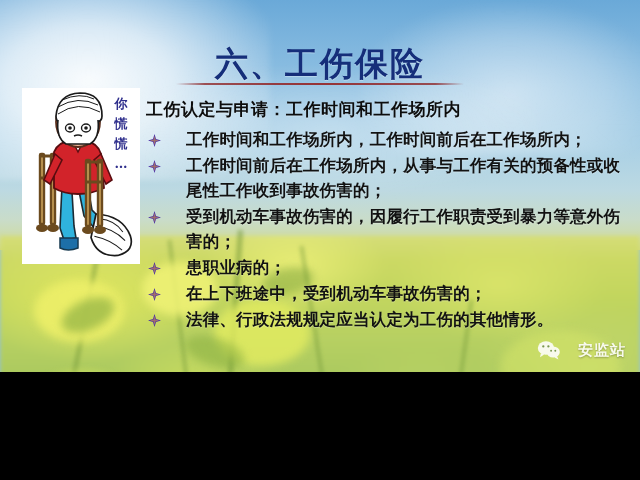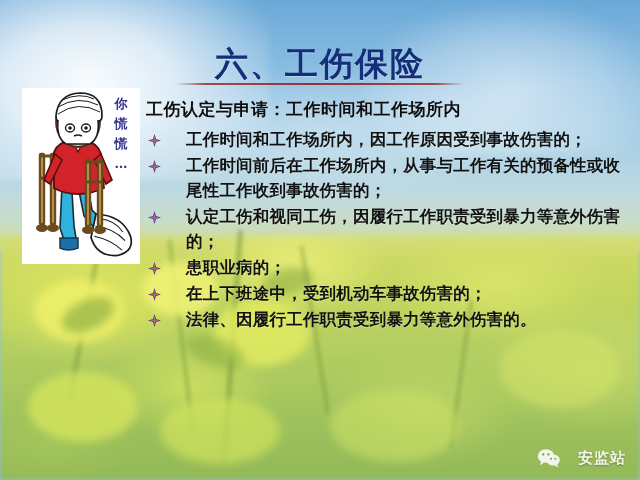--- a/index.html
+++ b/index.html
@@ -3,21 +3,21 @@
 <meta charset="utf-8">
 <style>
   html, body {
     margin: 0;
     padding: 0;
     background: #000;
   }
   .slide {
     position: relative;
     width: 640px;
-    height: 480px;
+    height: 372px;
     overflow: hidden;
     font-family: "DejaVu Serif", "Liberation Serif", serif;
     background: #8fbfe0;
     text-decoration: underline;
   }
 
   
   .bg-sky {
     position: absolute;
     left: 0; top: 0; right: 0;
@@ -309,37 +309,37 @@
   <div class="body-block">
     <div class="head-line">工伤认定与申请：工作时间和工作场所内</div>
 
     <div class="bullets">
 
       <div class="bullet-row">
         <svg class="bullet-marker" viewBox="0 0 13 13">
           <path d="M6.5 0 L8 5 L13 6.5 L8 8 L6.5 13 L5 8 L0 6.5 L5 5 Z" fill="#4a2fa8"></path>
           <path d="M6.5 1.8 L7.4 5.6 L11.2 6.5 L7.4 7.4 L6.5 11.2 L5.6 7.4 L1.8 6.5 L5.6 5.6 Z" fill="#e8a33d" opacity="0.55"></path>
         </svg>
-        <div class="bullet-text">工作时间和工作场所内，因工作原因受到事故伤害的；</div>
+        <div class="bullet-text">工作时间和工作场所内，工作时间前后在工作场所内；</div>
       </div>
 
       <div class="bullet-row">
         <svg class="bullet-marker" viewBox="0 0 13 13">
           <path d="M6.5 0 L8 5 L13 6.5 L8 8 L6.5 13 L5 8 L0 6.5 L5 5 Z" fill="#4a2fa8"></path>
           <path d="M6.5 1.8 L7.4 5.6 L11.2 6.5 L7.4 7.4 L6.5 11.2 L5.6 7.4 L1.8 6.5 L5.6 5.6 Z" fill="#e8a33d" opacity="0.55"></path>
         </svg>
         <div class="bullet-text">工作时间前后在工作场所内，从事与工作有关的预备性或收尾性工作收到事故伤害的；</div>
       </div>
 
       <div class="bullet-row">
         <svg class="bullet-marker" viewBox="0 0 13 13">
           <path d="M6.5 0 L8 5 L13 6.5 L8 8 L6.5 13 L5 8 L0 6.5 L5 5 Z" fill="#4a2fa8"></path>
           <path d="M6.5 1.8 L7.4 5.6 L11.2 6.5 L7.4 7.4 L6.5 11.2 L5.6 7.4 L1.8 6.5 L5.6 5.6 Z" fill="#e8a33d" opacity="0.55"></path>
         </svg>
-        <div class="bullet-text">认定工伤和视同工伤，因履行工作职责受到暴力等意外伤害的；</div>
+        <div class="bullet-text">受到机动车事故伤害的，因履行工作职责受到暴力等意外伤害的；</div>
       </div>
 
       <div class="bullet-row">
         <svg class="bullet-marker" viewBox="0 0 13 13">
           <path d="M6.5 0 L8 5 L13 6.5 L8 8 L6.5 13 L5 8 L0 6.5 L5 5 Z" fill="#4a2fa8"></path>
           <path d="M6.5 1.8 L7.4 5.6 L11.2 6.5 L7.4 7.4 L6.5 11.2 L5.6 7.4 L1.8 6.5 L5.6 5.6 Z" fill="#e8a33d" opacity="0.55"></path>
         </svg>
         <div class="bullet-text">患职业病的；</div>
       </div>
 
@@ -350,21 +350,21 @@
           <path d="M6.5 1.8 L7.4 5.6 L11.2 6.5 L7.4 7.4 L6.5 11.2 L5.6 7.4 L1.8 6.5 L5.6 5.6 Z" fill="#e8a33d" opacity="0.55"></path>
         </svg>
         <div class="bullet-text">在上下班途中，受到机动车事故伤害的；</div>
       </div>
 
       <div class="bullet-row">
         <svg class="bullet-marker" viewBox="0 0 13 13">
           <path d="M6.5 0 L8 5 L13 6.5 L8 8 L6.5 13 L5 8 L0 6.5 L5 5 Z" fill="#4a2fa8"></path>
           <path d="M6.5 1.8 L7.4 5.6 L11.2 6.5 L7.4 7.4 L6.5 11.2 L5.6 7.4 L1.8 6.5 L5.6 5.6 Z" fill="#e8a33d" opacity="0.55"></path>
         </svg>
-        <div class="bullet-text">法律、因履行工作职责受到暴力等意外伤害的。</div>
+        <div class="bullet-text">法律、行政法规规定应当认定为工伤的其他情形。</div>
       </div>
 
     </div>
   </div>
 
   <div class="watermark">
     <svg width="24" height="20" viewBox="0 0 24 20">
       <ellipse cx="9" cy="8" rx="8.2" ry="6.8" fill="#ffffff"></ellipse>
       <path d="M4 13 L3 17.2 L7.2 14.6 Z" fill="#ffffff"></path>
       <circle cx="6.3" cy="6.4" r="1.15" fill="#6f8f4a"></circle>

